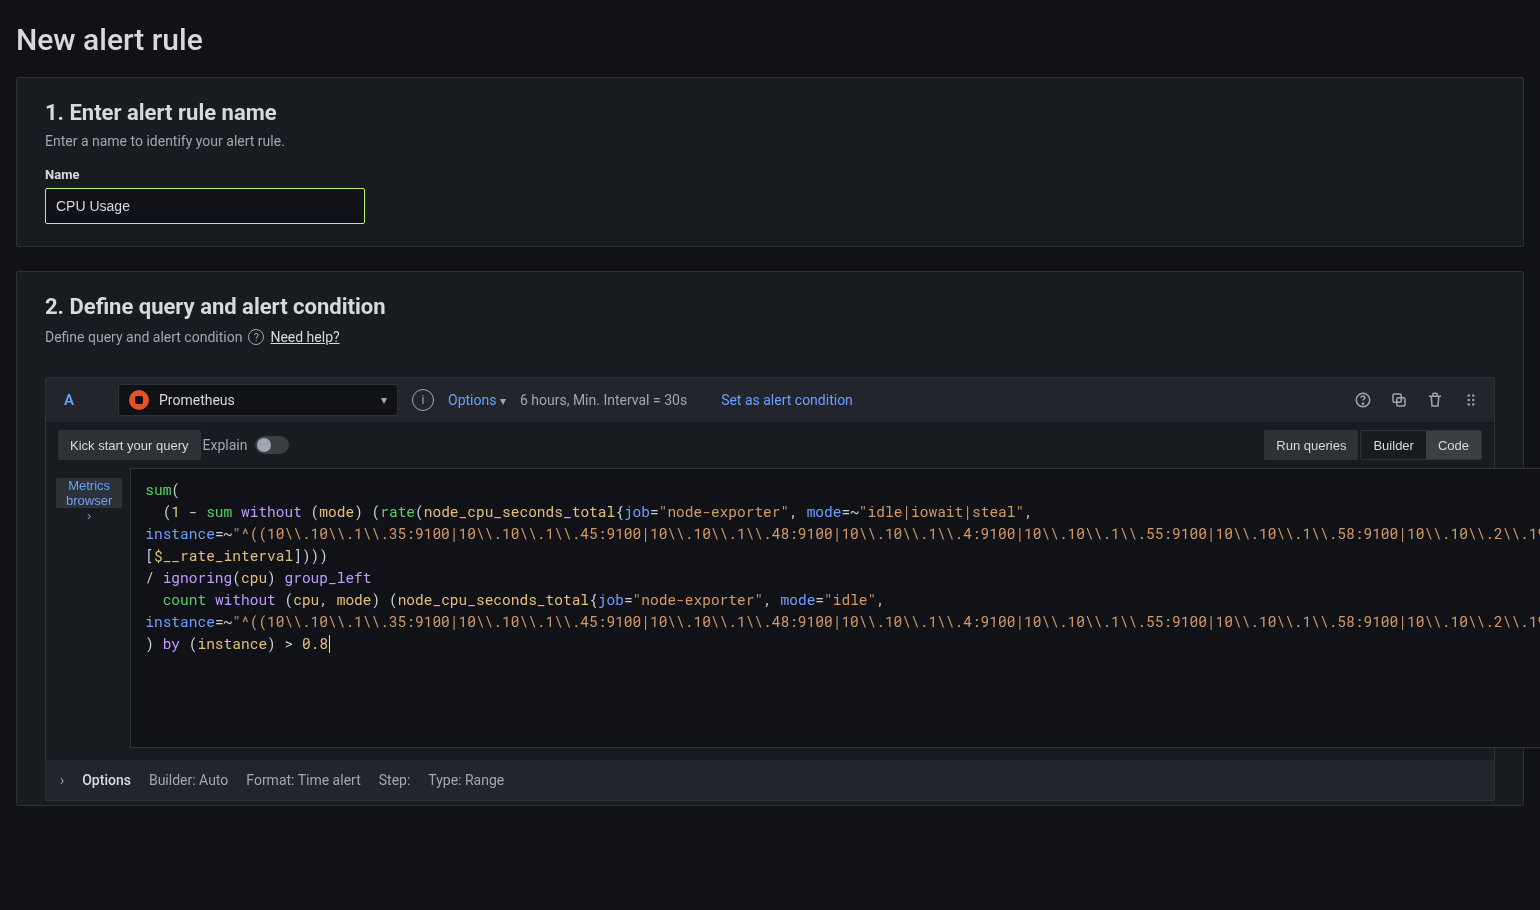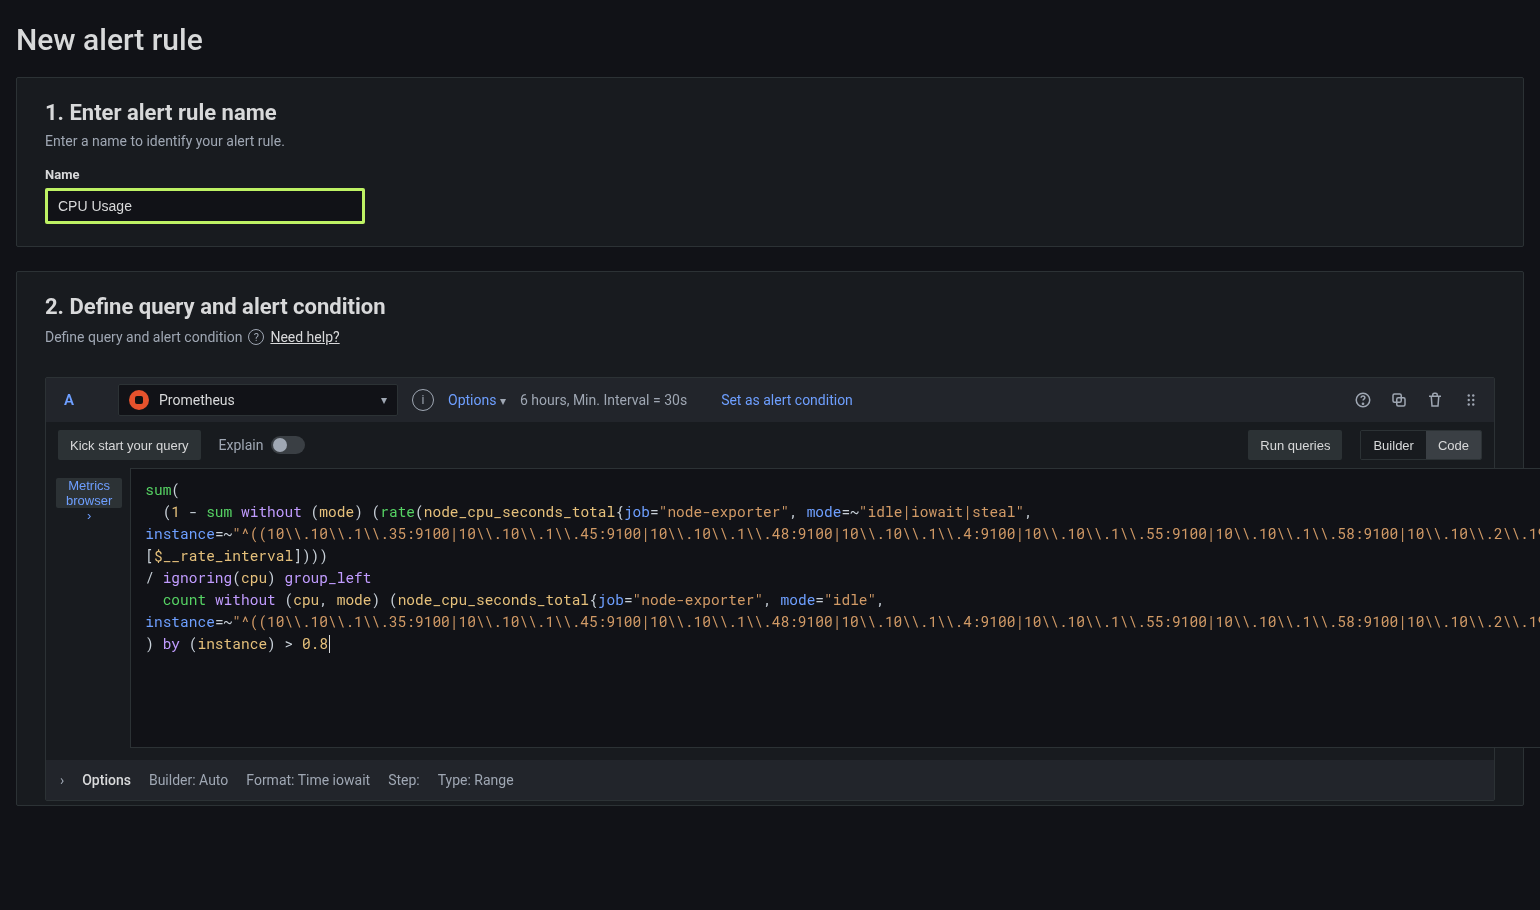--- a/index.html
+++ b/index.html
@@ -62,21 +62,21 @@
     font-size: 13px;
     font-weight: 700;
     color: #d8d9da;
     margin-bottom: 6px;
     display: block;
   }
   .text-input {
     width: 320px;
     height: 36px;
     background: #111217;
-    border: 3px solid #bef264;
+    border: 1px solid #bef264;
     border-radius: 2px;
     color: #d8d9da;
     padding: 0 10px;
     font-size: 14px;
   }
   
   .query-wrap {
     border: 1px solid #2c3235;
     border-radius: 2px;
     margin-top: 14px;
@@ -160,21 +160,21 @@
     align-items: center;
     justify-content: center;
   }
   .icon-btn svg { width: 18px; height: 18px; }
   
   .query-toolbar {
     display: flex;
     align-items: center;
     height: 46px;
     padding: 0 12px;
-    gap: 18px;
+    gap: 2px;
     background: #181b1f;
   }
   .btn {
     background: #2c3235;
     border: none;
     color: #d8d9da;
     height: 30px;
     padding: 0 12px;
     border-radius: 2px;
     font-size: 13px;
@@ -371,19 +371,19 @@
             <span> ›</span>
           </button>
         </div>
         <div class="code-editor" id="code-editor"><span class="tok-fn">sum</span><span class="tok-op">(</span><br>&nbsp;&nbsp;<span class="tok-op">(</span><span class="tok-num">1</span><span class="tok-op"> - </span><span class="tok-fn">sum</span> <span class="tok-kw">without</span> <span class="tok-op">(</span><span class="tok-id">mode</span><span class="tok-op">)</span> <span class="tok-op">(</span><span class="tok-fn">rate</span><span class="tok-op">(</span><span class="tok-id">node_cpu_seconds_total</span><span class="tok-op">{</span><span class="tok-fld">job</span><span class="tok-op">=</span><span class="tok-str">"node-exporter"</span><span class="tok-op">, </span><span class="tok-fld">mode</span><span class="tok-op">=~</span><span class="tok-str">"idle|iowait|steal"</span><span class="tok-op">, </span><span class="tok-fld">instance</span><span class="tok-op">=~</span><span class="tok-str">"^((10\\.10\\.1\\.35:9100|10\\.10\\.1\\.45:9100|10\\.10\\.1\\.48:9100|10\\.10\\.1\\.4:9100|10\\.10\\.1\\.55:9100|10\\.10\\.1\\.58:9100|10\\.10\\.2\\.19:9100|10\\.10\\.2\\.41:9100|10\\.10\\.2\\.51:9100|10\\.10\\.2\\.55:9100|10\\.10\\.2\\.5:9100|10\\.10\\.2\\.7:9100|10\\.10\\.2\\.9:9100|10\\.10\\.5\\.10:9100|10\\.10\\.5\\.32:9100|10\\.10\\.5\\.36:9100|10\\.10\\.5\\.43:9100))$"</span><span class="tok-op">[</span><span class="tok-id">$__rate_interval</span><span class="tok-op">]</span><span class="tok-op">)))</span><br><span class="tok-op">/</span> <span class="tok-kw">ignoring</span><span class="tok-op">(</span><span class="tok-id">cpu</span><span class="tok-op">)</span> <span class="tok-kw">group_left</span><br>&nbsp;&nbsp;<span class="tok-fn">count</span> <span class="tok-kw">without</span> <span class="tok-op">(</span><span class="tok-id">cpu</span><span class="tok-op">, </span><span class="tok-id">mode</span><span class="tok-op">)</span> <span class="tok-op">(</span><span class="tok-id">node_cpu_seconds_total</span><span class="tok-op">{</span><span class="tok-fld">job</span><span class="tok-op">=</span><span class="tok-str">"node-exporter"</span><span class="tok-op">, </span><span class="tok-fld">mode</span><span class="tok-op">=</span><span class="tok-str">"idle"</span><span class="tok-op">, </span><span class="tok-fld">instance</span><span class="tok-op">=~</span><span class="tok-str">"^((10\\.10\\.1\\.35:9100|10\\.10\\.1\\.45:9100|10\\.10\\.1\\.48:9100|10\\.10\\.1\\.4:9100|10\\.10\\.1\\.55:9100|10\\.10\\.1\\.58:9100|10\\.10\\.2\\.19:9100|10\\.10\\.2\\.41:9100|10\\.10\\.2\\.51:9100|10\\.10\\.2\\.55:9100|10\\.10\\.2\\.5:9100|10\\.10\\.2\\.7:9100|10\\.10\\.2\\.9:9100|10\\.10\\.5\\.10:9100|10\\.10\\.5\\.32:9100|10\\.10\\.5\\.36:9100|10\\.10\\.5\\.43:9100))$"</span><br><span class="tok-op">)</span> <span class="tok-kw">by</span> <span class="tok-op">(</span><span class="tok-id">instance</span><span class="tok-op">)</span> <span class="tok-op">&gt;</span> <span class="tok-num">0.8</span><span class="caret"></span></div>
       </div>
 
       <div class="bottom-row">
         <span class="bottom-chev">›</span>
         <span class="label">Options</span>
         <span>Builder: Auto</span>
-        <span>Format: Time iowait</span>
+        <span>Format: Time alert</span>
         <span>Step:</span>
         <span>Type: Range</span>
       </div>
     </div>
   </div>
 </div>
 
 </body></html>

